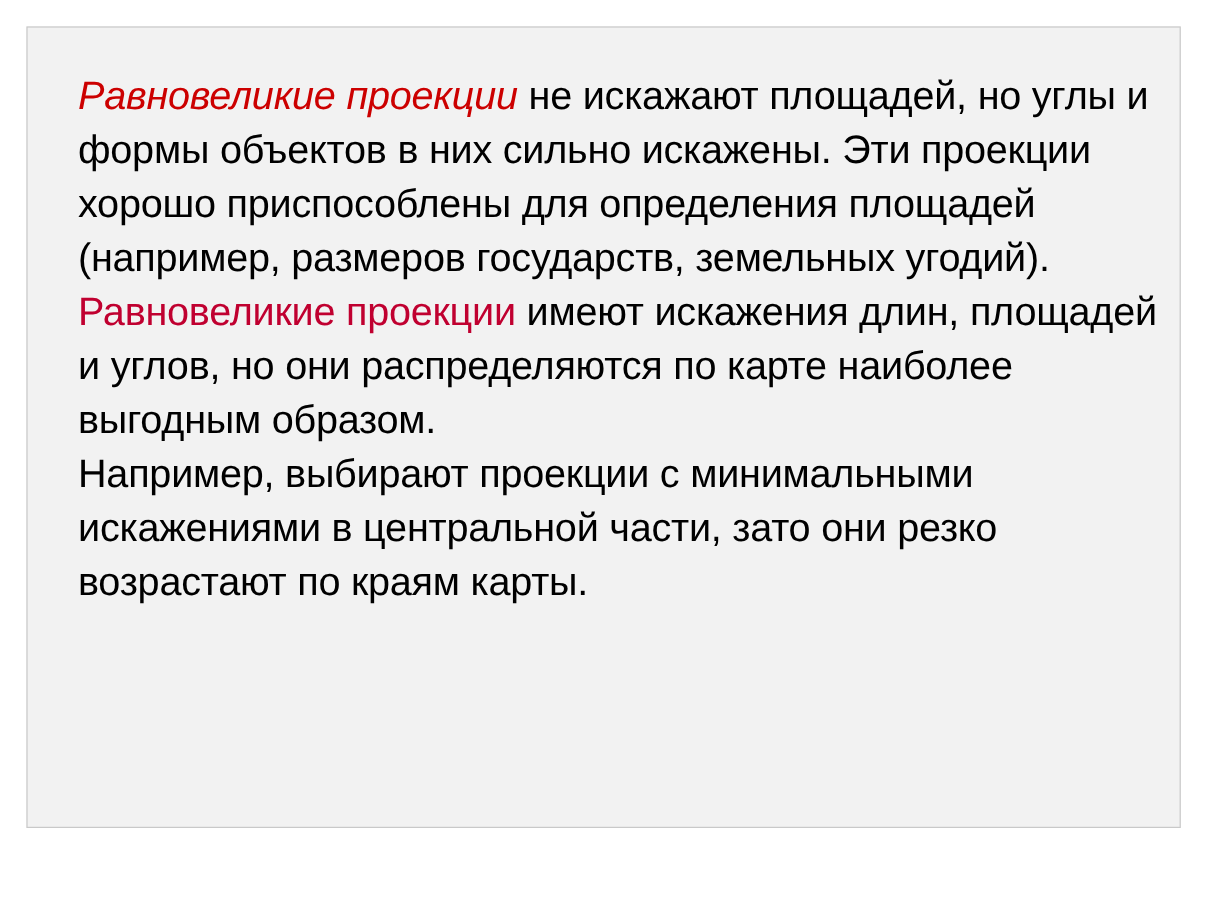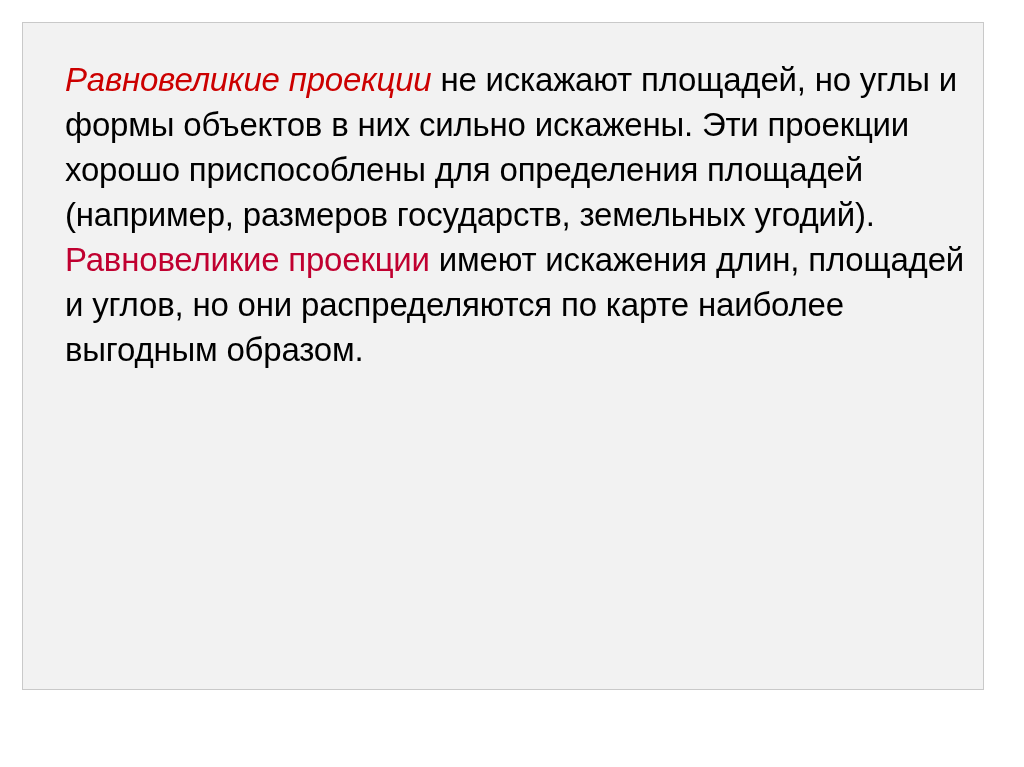--- a/index.html
+++ b/index.html
@@ -61,17 +61,18 @@
 <body>
 
 <div class="slide">
   <div class="content-box">
     <div class="text-body">
 
       <p class="para"><span class="hl-red">Равновеликие проекции</span><span> не искажают площадей, но углы и формы объектов в них сильно искажены. Эти проекции хорошо приспособлены для определения площадей (например, размеров государств, земельных угодий).</span></p>
 
       <p class="para"><span class="hl-crimson">Равновеликие проекции</span><span> имеют искажения длин, площадей и углов, но они распределяются по карте наиболее выгодным образом.</span></p>
 
+      <p class="para"><span>Например, выбирают проекции с минимальными искажениями в центральной части, зато они резко возрастают по краям карты.</span></p>
 
 
     </div>
   </div>
 </div>
 
 </body></html>

